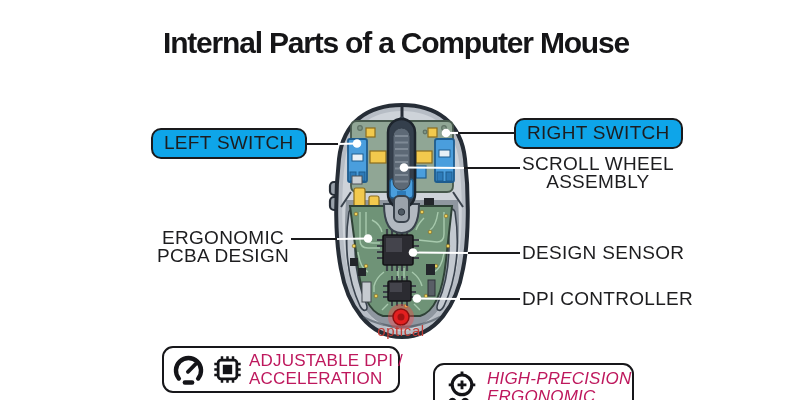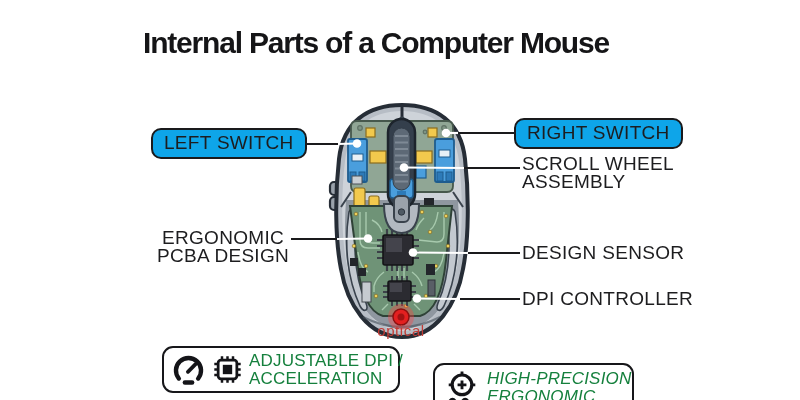--- a/index.html
+++ b/index.html
@@ -1,18 +1,18 @@
 <!DOCTYPE html>
 <html><head>
 <meta charset="utf-8">
 <style>
   html,body{margin:0;padding:0;background:#ffffff;}
   .stage{
     position:relative;width:752px;height:400px;background:#ffffff;
-    font-family:"Liberation Sans",sans-serif;overflow:hidden;
+    font-family:"Liberation Sans",sans-serif;overflow:hidden;padding-left:40px;
   }
   .title{
     position:absolute;top:26px;left:0;width:100%;text-align:center;
     font-size:30px;font-weight:bold;letter-spacing:-1.2px;color:#151517;
   }
   svg.art{position:absolute;left:0;top:0;width:800px;height:400px;}
   .tag-box{
     position:absolute;border:2.5px solid #1a1a1c;border-radius:10px;background:#0ea5e9;
     color:#1d1d1f;font-size:19px;letter-spacing:.3px;line-height:24px;
     padding:1px 11px 2px;white-space:nowrap;
@@ -26,21 +26,21 @@
   .led-label{
     position:absolute;left:358px;top:322px;width:86px;text-align:center;
     color:#c23b35;font-size:15px;letter-spacing:.6px;
   }
   .feature-box{
     position:absolute;display:flex;align-items:center;box-sizing:border-box;
     border:2.5px solid #17171a;border-radius:11px;background:#fff;
   }
   .fb-a{left:162px;top:346px;width:238px;height:47px;gap:5px;padding-left:7px;}
   .fb-b{left:433px;top:363px;width:201px;height:49px;gap:6px;padding-left:8px;font-style:italic;}
-  .fb-text{font-size:17px;line-height:17.5px;color:#15803d;letter-spacing:.2px;white-space:nowrap;}
+  .fb-text{font-size:17px;line-height:17.5px;color:#be185d;letter-spacing:.2px;white-space:nowrap;}
   .ficon{display:block;flex:0 0 auto;}
 </style>
 </head>
 <body>
 
 <div class="stage">
 
   <div class="title">Internal Parts of a Computer Mouse</div>
 
   <svg class="art" viewBox="0 0 800 400" aria-hidden="true">
@@ -218,21 +218,21 @@
   </svg>
 
   <div class="tag-box" style="left:151px;top:128px;">
     <span>LEFT SWITCH</span>
   </div>
 
   <div class="tag-box" style="left:514px;top:118px;">
     <span>RIGHT SWITCH</span>
   </div>
 
-  <div class="tag-text" style="left:522px;top:155px;">
+  <div class="tag-text" style="left:522px;top:155px;text-align:center;">
     <div>SCROLL WHEEL</div>
     <div>ASSEMBLY</div>
   </div>
 
   <div class="tag-text ergonomic" style="left:108px;top:229px;">
     <div>ERGONOMIC</div>
     <div>PCBA DESIGN</div>
   </div>
 
   <div class="tag-text" style="left:522px;top:244px;">

